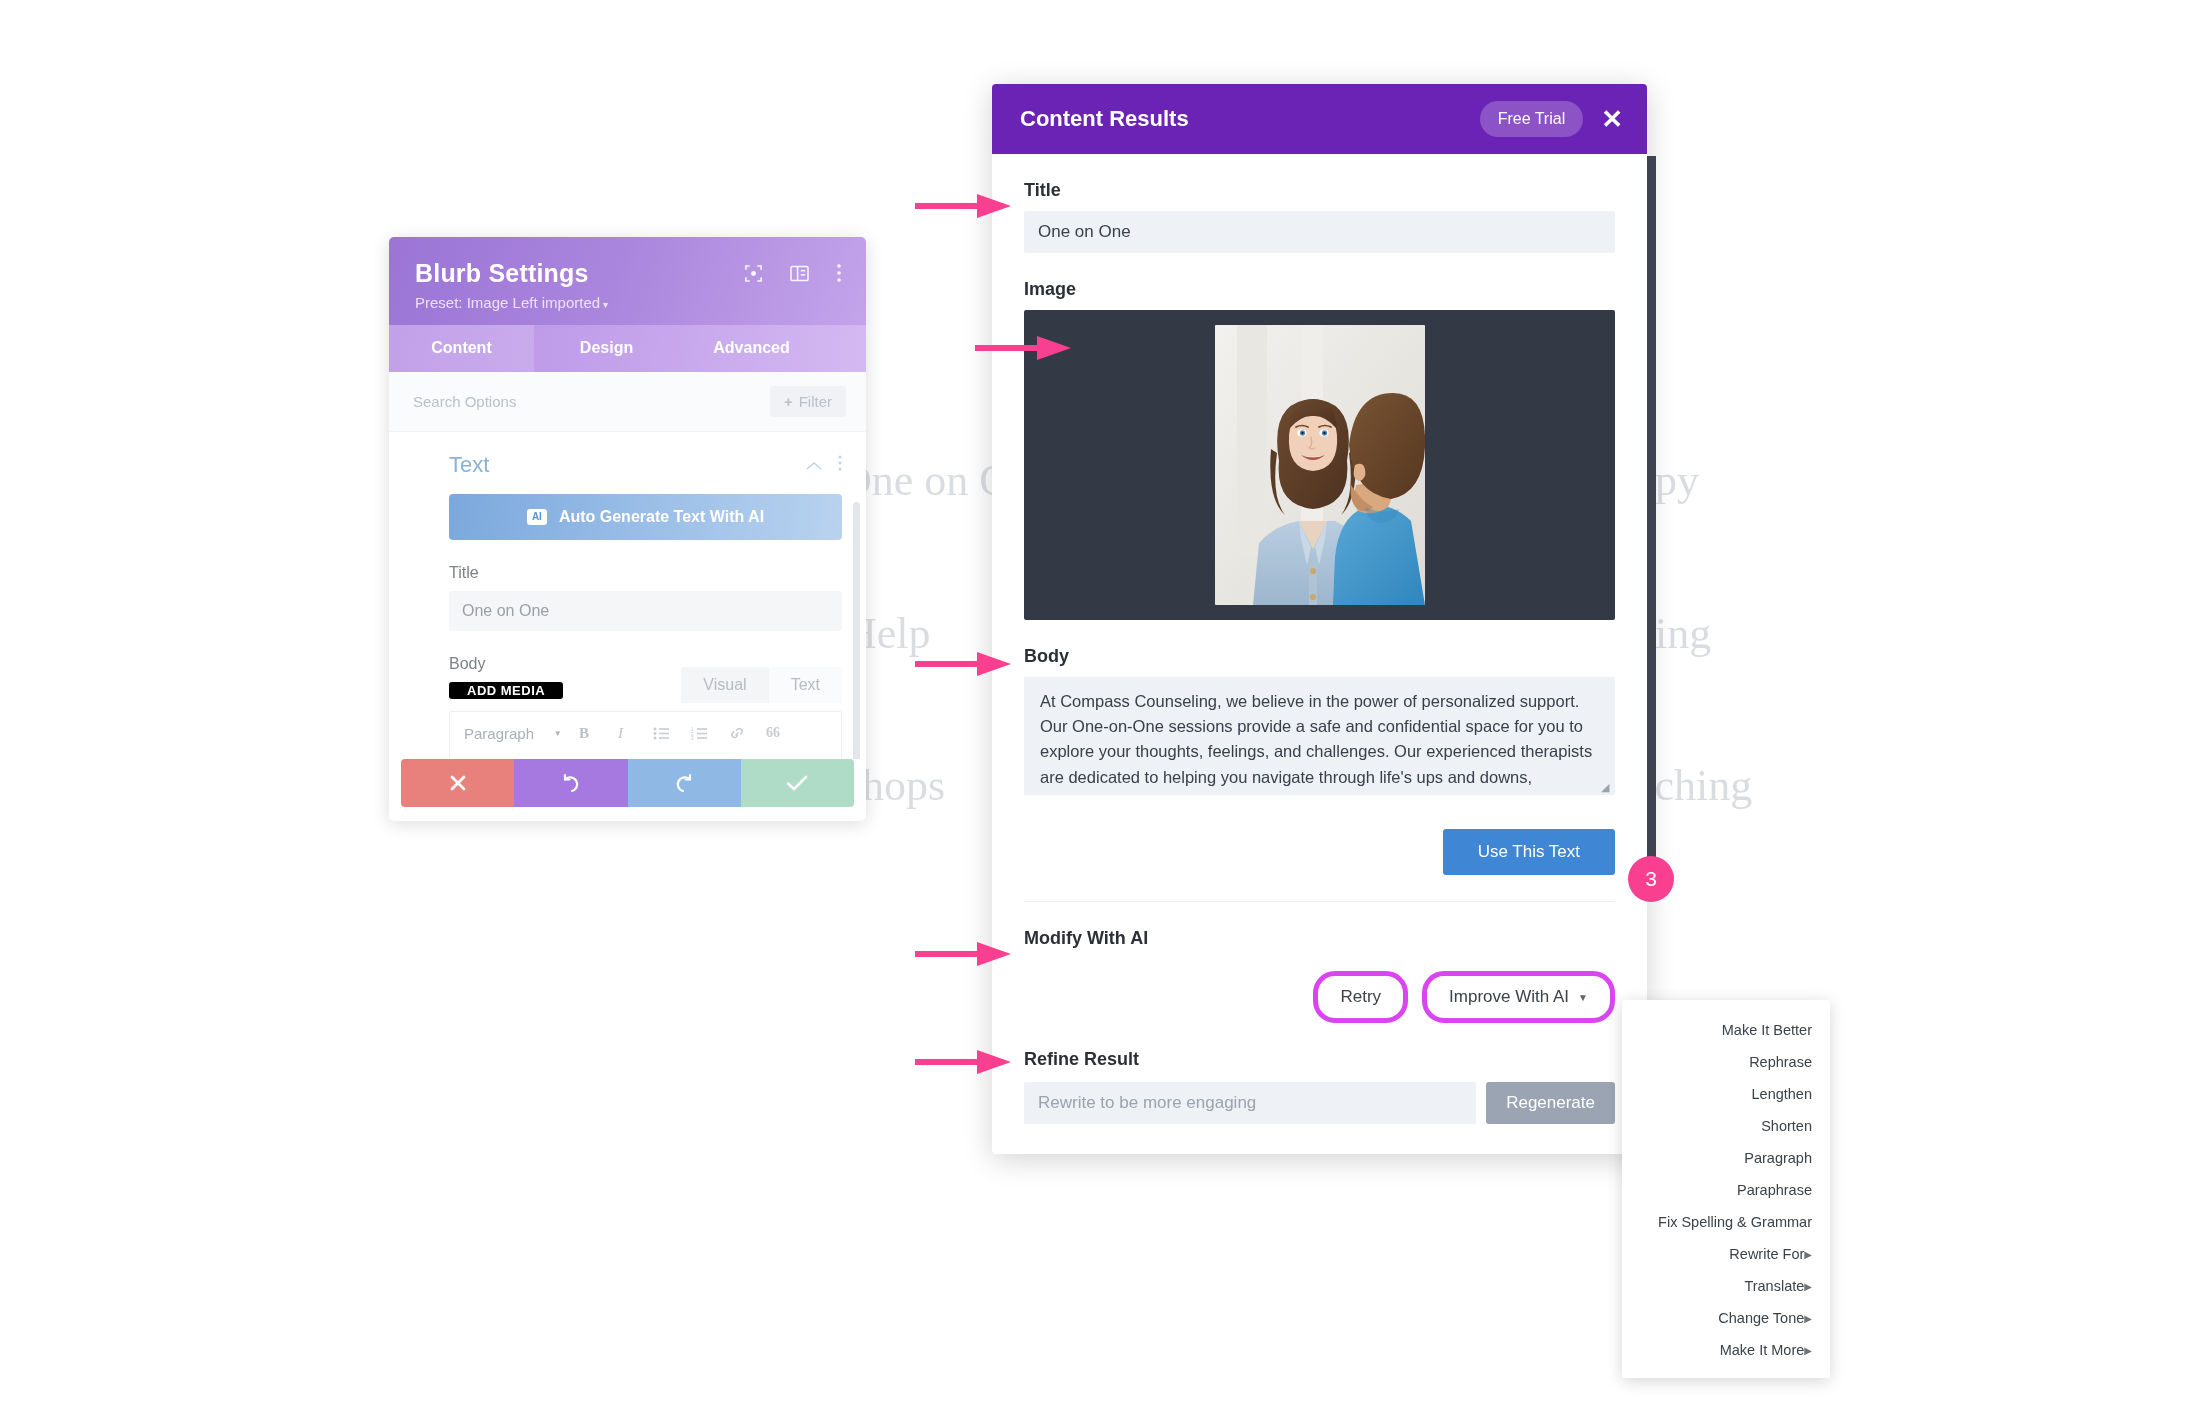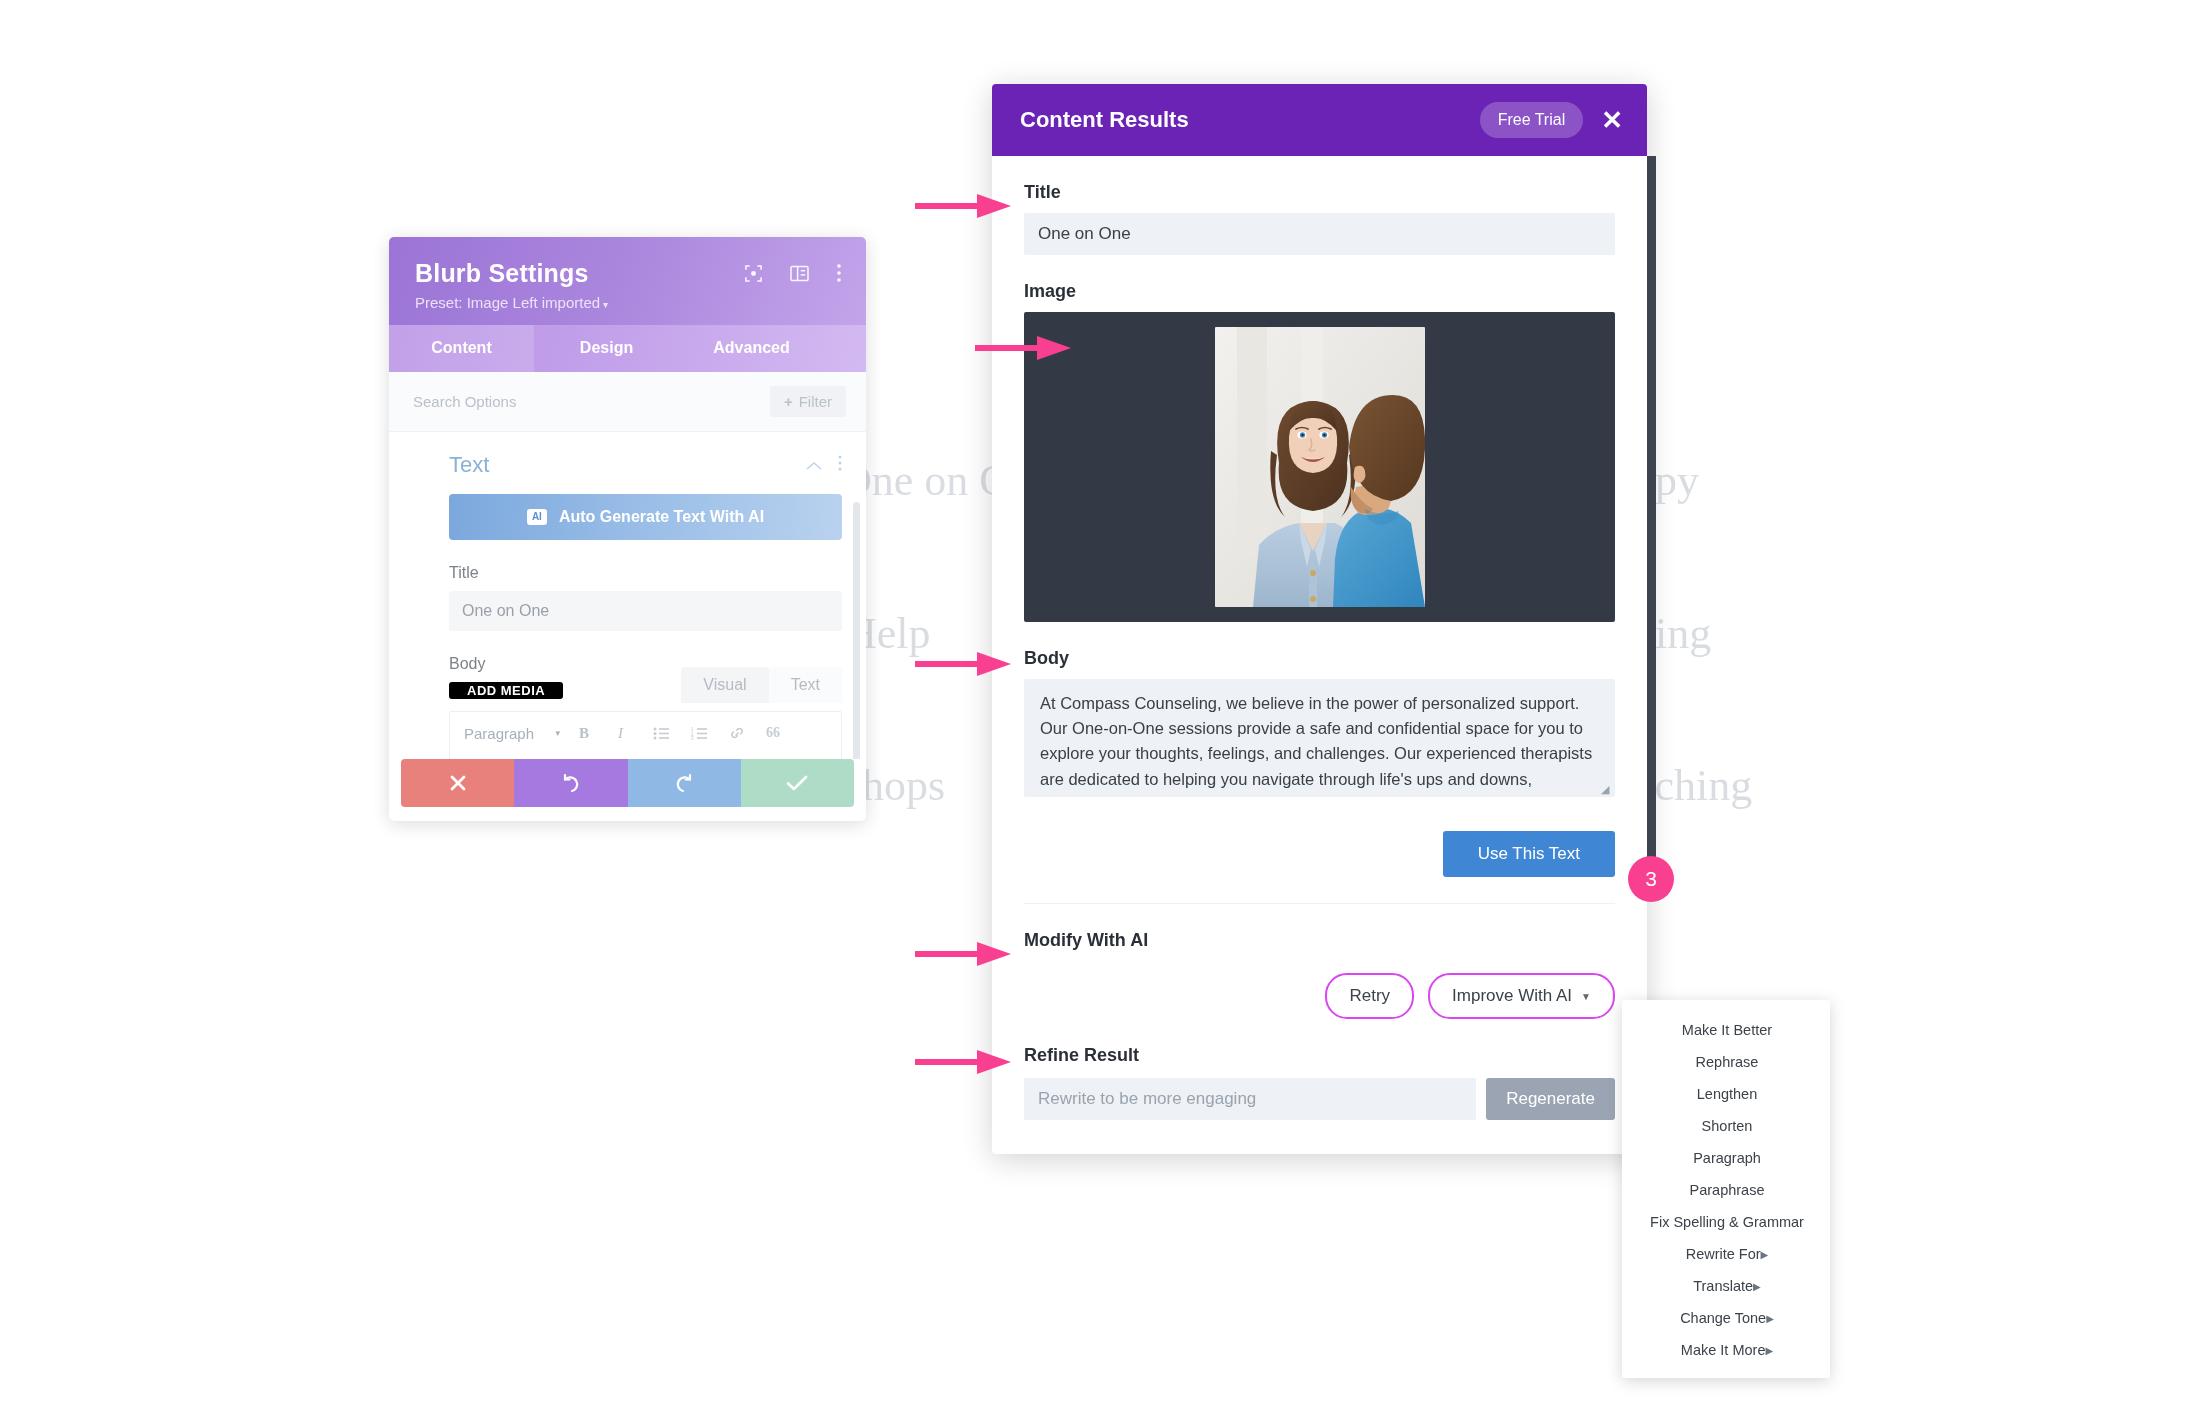--- a/index.html
+++ b/index.html
@@ -189,21 +189,21 @@
     padding: 34px 0 26px; border-bottom: 1px solid #eef0f3;
   }
   .use-btn {
     background: #3f86d4; color: #fff; font-size: 17px;
     padding: 13px 35px; border-radius: 3px; cursor: pointer;
   }
 
   .cr-sec-gap { margin-top: 26px; }
   .modify-row { display: flex; justify-content: flex-end; gap: 14px; margin-top: 22px; }
   .pill {
-    border: 2px solid #d946ef; border-radius: 22px;
+    border: 5px solid #d946ef; border-radius: 22px;
     padding: 11px 22px; font-size: 17px; color: #3b424a;
     background: #fff; cursor: pointer;
     display: flex; align-items: center; gap: 9px;
   }
   .pill .caret { font-size: 10px; color: #5e6670; }
 
   .refine-row { display: flex; gap: 10px; margin-top: 12px; padding-bottom: 30px; }
   .refine-input {
     flex: 1; background: #eef1f5; border-radius: 2px; height: 42px;
     display: flex; align-items: center; padding: 0 14px;
@@ -223,21 +223,21 @@
   
   .menu {
     position: absolute; left: 1622px; top: 1000px;
     width: 208px;
     background: #fff; border-radius: 3px;
     box-shadow: 0 3px 16px rgba(0,0,0,.17);
     padding: 14px 0 12px;
     z-index: 40;
   }
   .menu-item {
-    display: flex; align-items: center; justify-content: center;
+    display: flex; align-items: center; justify-content: flex-end;
     padding: 8px 18px 8px 20px;
     font-size: 14.5px; color: #3b424a; cursor: pointer;
   }
   .menu-arrow { color: #6c757e; font-size: 10px; }
 
   
   .arrow { position: absolute; z-index: 50; }
   .arrow svg { display: block; }
   .step-badge {
     position: absolute; left: 1628px; top: 856px;

